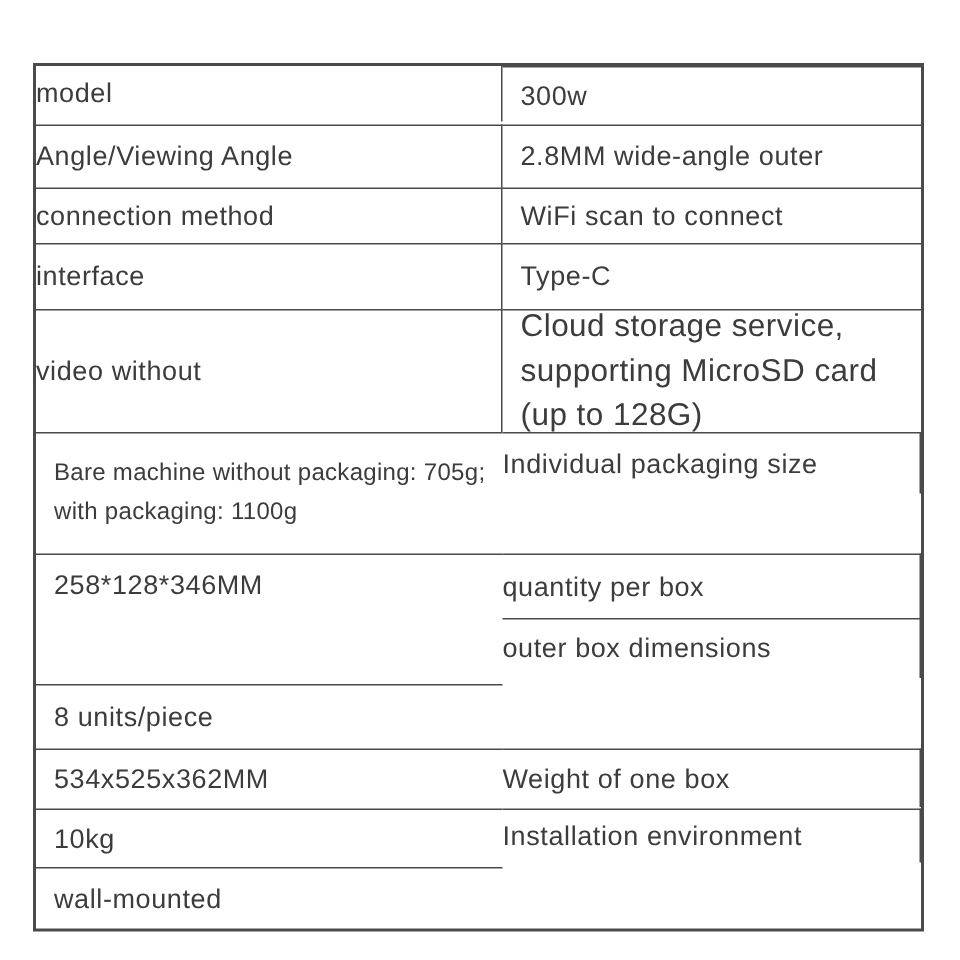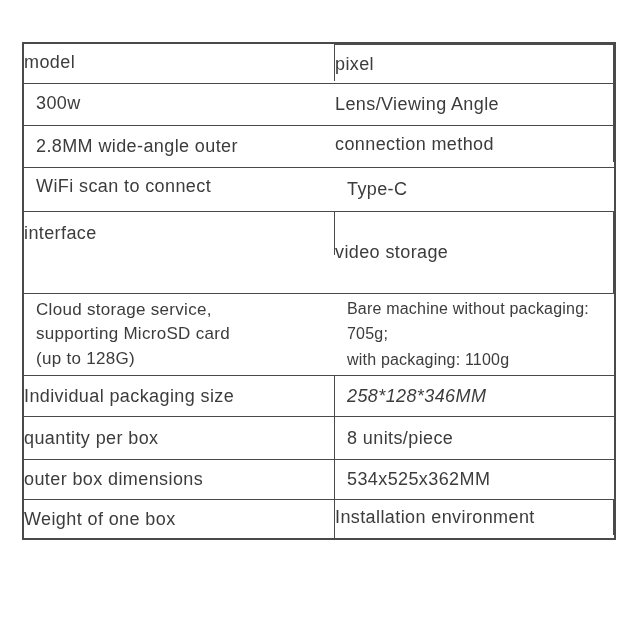--- a/index.html
+++ b/index.html
@@ -45,52 +45,53 @@
     border-right: 1.5px solid var(--line);
     padding-left: 0;
     padding-right: 6px;
   }
   .cell.value-cell {
     padding-left: 12px;
     padding-right: 2px;
     white-space: pre-line;
   }
   .cell.value-cell.val-md {
-    font-size: 17px;
+    font-size: 21px;
     line-height: 1.42;
     letter-spacing: 0.3px;
   }
   .cell.value-cell.val-sm {
     font-size: 16px;
     line-height: 1.6;
     letter-spacing: 0.2px;
   }
 </style>
 </head>
 <body>
 
 <div class="canvas">
   <div class="spec-table">
       <div class="cell label-cell first" style="height: 37px;">model</div>
-      <div class="cell label-cell" style="height: 39px;">pixel</div>
       <div class="cell value-cell" style="height: 39px; text-align: right;">300w</div>
-      <div class="cell label-cell" style="height: 42px;">Lens/Viewing Angle</div>
+      <div class="cell label-cell" style="height: 42px;">Angle/Viewing Angle</div>
       <div class="cell value-cell" style="height: 42px;">2.8MM wide-angle outer</div>
       <div class="cell label-cell" style="height: 37px; text-align: right;">connection method</div>
       <div class="cell value-cell" style="height: 37px;">WiFi scan to connect</div>
+      <div class="cell label-cell" style="height: 44px;">interface</div>
       <div class="cell value-cell" style="height: 44px;">Type-C</div>
-      <div class="cell label-cell" style="height: 44px;">interface</div>
-      <div class="cell label-cell" style="height: 82px;">video storage</div>
+      <div class="cell label-cell" style="height: 82px;">video without</div>
       <div class="cell value-cell val-md" style="height: 82px;">Cloud storage service,
 supporting MicroSD card
 (up to 128G)</div>
       <div class="cell value-cell val-sm" style="height: 81px;">Bare machine without packaging: 705g;
 with packaging: 1100g</div>
       <div class="cell label-cell" style="height: 41px;">Individual packaging size</div>
-      <div class="cell value-cell" style="height: 41px; font-style: italic;">258*128*346MM</div>
+      <div class="cell value-cell" style="height: 41px;">258*128*346MM</div>
       <div class="cell label-cell" style="height: 43px;">quantity per box</div>
-      <div class="cell value-cell" style="height: 43px;">8 units/piece</div>
+      <div class="cell value-cell" style="height: 43px; margin-top: 44px;">8 units/piece</div>
       <div class="cell label-cell" style="height: 40px;">outer box dimensions</div>
       <div class="cell value-cell" style="height: 40px;">534x525x362MM</div>
       <div class="cell label-cell" style="height: 39px;">Weight of one box</div>
+      <div class="cell value-cell" style="height: 39px;">10kg</div>
       <div class="cell label-cell" style="height: 36px;">Installation environment</div>
+      <div class="cell value-cell" style="height: 41px;">wall-mounted</div>
     </div>
 </div>
 
 </body></html>

